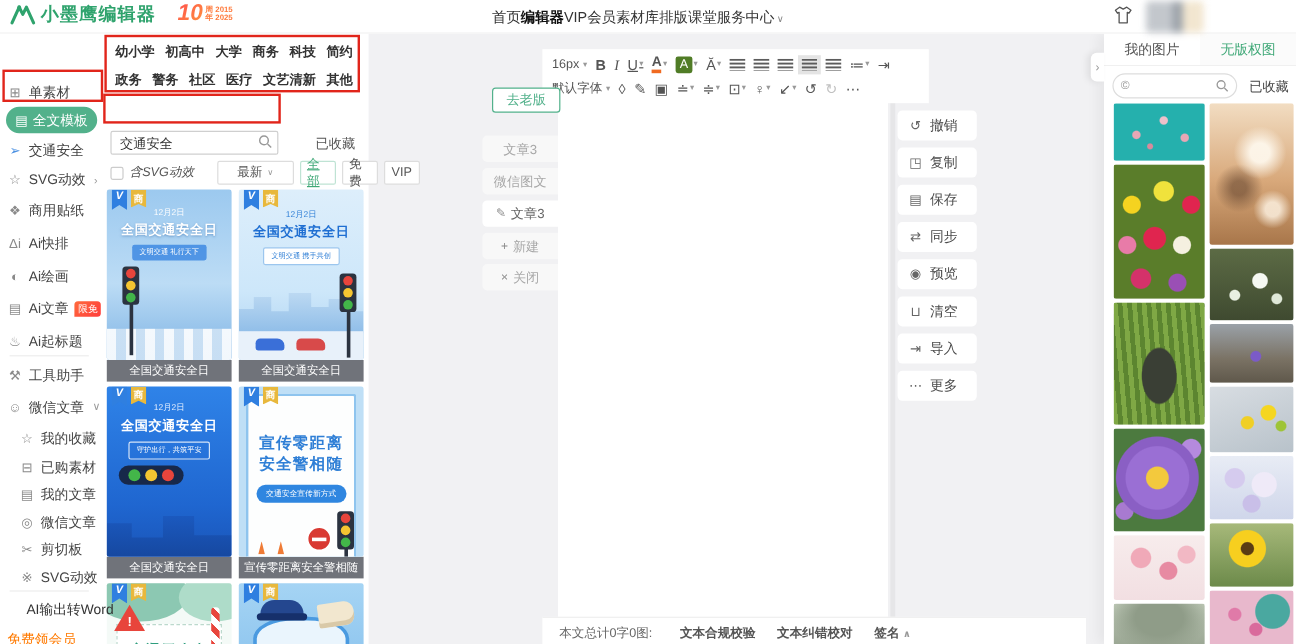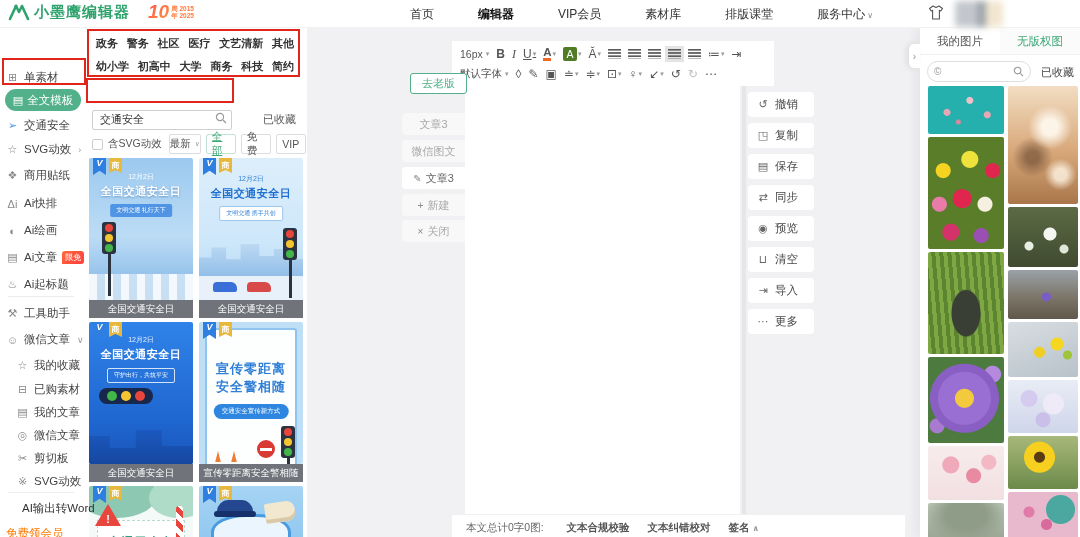--- a/index.html
+++ b/index.html
@@ -9,21 +9,21 @@
 
   
   .hdr { position:absolute; left:0; top:0; width:1080px; height:28px; background:#fff; border-bottom:1px solid #f2f2f2; z-index:30; }
   .logo { position:absolute; left:8px; top:2px; display:flex; align-items:center; gap:4px; }
   .logo-name { color:#2fa36d; font-weight:bold; font-size:15px; letter-spacing:1px; }
   .anniv { position:absolute; left:148px; top:1px; display:flex; align-items:center; gap:2px; }
   .anniv-num { font-size:19px; font-weight:bold; font-style:italic;
     background:linear-gradient(135deg,#ff4d4d,#ff9a3c); -webkit-background-clip:text; background-clip:text; color:transparent; }
   .anniv-col { display:flex; flex-direction:column; line-height:7px; }
   .anniv-col span { font-size:6.5px; color:#ff7a3c; font-weight:bold; }
-  .nav { position:absolute; left:410px; top:0; height:28px; display:flex; align-items:center; gap:44px; }
+  .nav { position:absolute; left:410px; top:0; height:28px; display:flex; align-items:center; }
   .nav-item { font-size:12px; color:#333; cursor:pointer; white-space:nowrap; }
   .nav-item.current { font-weight:bold; color:#111; }
   .nav-caret { font-size:8px; color:#888; margin-left:2px; }
   .tshirt { position:absolute; left:928px; top:5px; width:16px; height:16px; }
   .avatar-blur { position:absolute; left:955px; top:1px; width:48px; height:26px; border-radius:3px;
     background:linear-gradient(90deg,#b9bec4 0 45%, #8f969e 45% 65%, #f0e2c8 65%); filter:blur(3px); opacity:.85; }
 
   
   .sb { position:absolute; left:0; top:28px; width:85px; height:509px; background:#fff; z-index:20; }
   .sb-item { position:absolute; left:6px; display:flex; align-items:center; gap:5px; font-size:11.5px; color:#444; cursor:pointer; white-space:nowrap; }
@@ -42,22 +42,22 @@
   .tpl { position:absolute; left:85px; top:28px; width:222px; height:509px; background:#fff; z-index:10; }
   .cats { position:absolute; left:5px; top:4px; width:210px; }
   .cat-row { display:flex; justify-content:space-between; padding:0 6px; height:23px; align-items:center; }
   .cat { font-size:11px; color:#333; font-weight:bold; cursor:pointer; white-space:nowrap; }
   .srch-wrap { position:absolute; left:7px; top:81px; width:140px; height:20px; }
   .srch { width:100%; height:100%; border:1px solid #cfcfcf; border-radius:2px; font-size:11px; color:#333; padding:0 20px 0 7px; outline:none; font-family:inherit; }
   .srch-mag { position:absolute; right:5px; top:3px; }
   .collected { position:absolute; left:178px; top:84px; font-size:11px; color:#555; cursor:pointer; }
   .filters { position:absolute; left:7px; top:105px; width:208px; height:22px; display:flex; align-items:center; gap:5px; }
   .chk { width:11px; height:11px; border:1px solid #ccc; border-radius:2px; background:#fff; flex:none; cursor:pointer; }
-  .chk-lb { font-size:10.5px; color:#555; margin-right:2px; white-space:nowrap; }
-  .sort { border:1px solid #ddd; border-radius:2px; height:20px; padding:0 0; font-size:10.5px; color:#555; display:flex; align-items:center; gap:4px; cursor:pointer; background:#fff; white-space:nowrap;}
+  .chk-lb { font-size:10.5px; color:#555; margin-right:14px; white-space:nowrap;font-style:italic; }
+  .sort { border:1px solid #ddd; border-radius:2px; height:20px; padding:0 16px; font-size:10.5px; color:#555; display:flex; align-items:center; gap:4px; cursor:pointer; background:#fff; white-space:nowrap;}
   .ftab { border:1px solid #ddd; border-radius:2px; height:20px; min-width:30px; padding:0 5px; font-size:10.5px; color:#555; display:flex; align-items:center; justify-content:center; cursor:pointer; background:#fff; }
   .ftab.on { color:#3fa877; border-color:#bfe3d4;text-decoration:underline; }
   .grid { position:absolute; left:4px; top:130px; width:216px; height:379px; }
   .card { position:absolute; width:104px; cursor:pointer; }
   .card-art { position:relative; width:104px; height:142px; overflow:hidden; border-radius:2px; }
   .card-cap { width:104px; height:18px; background:rgba(92,96,104,.88); color:#fff; font-size:9.5px; display:flex; align-items:center; justify-content:center; white-space:nowrap; overflow:hidden; }
   .bdg-v { position:absolute; left:4px; top:0; width:13px; height:17px; background:#2f7fe0; color:#fff; font-size:9px; font-style:italic; font-weight:bold;
     display:flex; justify-content:center; clip-path:polygon(0 0,100% 0,100% 100%,50% 75%,0 100%); z-index:3; }
   .bdg-s { position:absolute; left:20px; top:0; width:13px; height:15px; background:linear-gradient(#f5c44a,#dca img02a); background:#e8b83c; color:#fff; font-size:8px; font-weight:bold;
     display:flex; justify-content:center; align-items:center; clip-path:polygon(0 0,100% 0,100% 100%,50% 80%,0 100%); z-index:3; }
@@ -287,34 +287,34 @@
     </div>
     <div class="sb-item" style="top:498px">
       <span class="sb-free">免费领会员</span>
     </div>
 
   </div>
 
   <div class="tpl">
     <div class="cats">
       <div class="cat-row">
+        <span class="cat">幼小学</span>
+        <span class="cat">初高中</span>
+        <span class="cat">大学</span>
+        <span class="cat">商务</span>
+        <span class="cat">科技</span>
+        <span class="cat">简约</span>
+      </div>
+      <div class="cat-row">
         <span class="cat">政务</span>
         <span class="cat">警务</span>
         <span class="cat">社区</span>
         <span class="cat">医疗</span>
         <span class="cat">文艺清新</span>
         <span class="cat">其他</span>
-      </div>
-      <div class="cat-row">
-        <span class="cat">幼小学</span>
-        <span class="cat">初高中</span>
-        <span class="cat">大学</span>
-        <span class="cat">商务</span>
-        <span class="cat">科技</span>
-        <span class="cat">简约</span>
       </div>
     </div>
     <div class="srch-wrap">
       <input class="srch" value="交通安全" style="">
       <svg class="srch-mag" width="12" height="12" viewBox="0 0 12 12">
         <circle cx="5" cy="5" r="3.6" fill="none" stroke="#999" stroke-width="1.2"></circle>
         <line x1="8" y1="8" x2="11" y2="11" stroke="#999" stroke-width="1.2"></line>
       </svg>
     </div>
     <span class="collected">已收藏</span>

